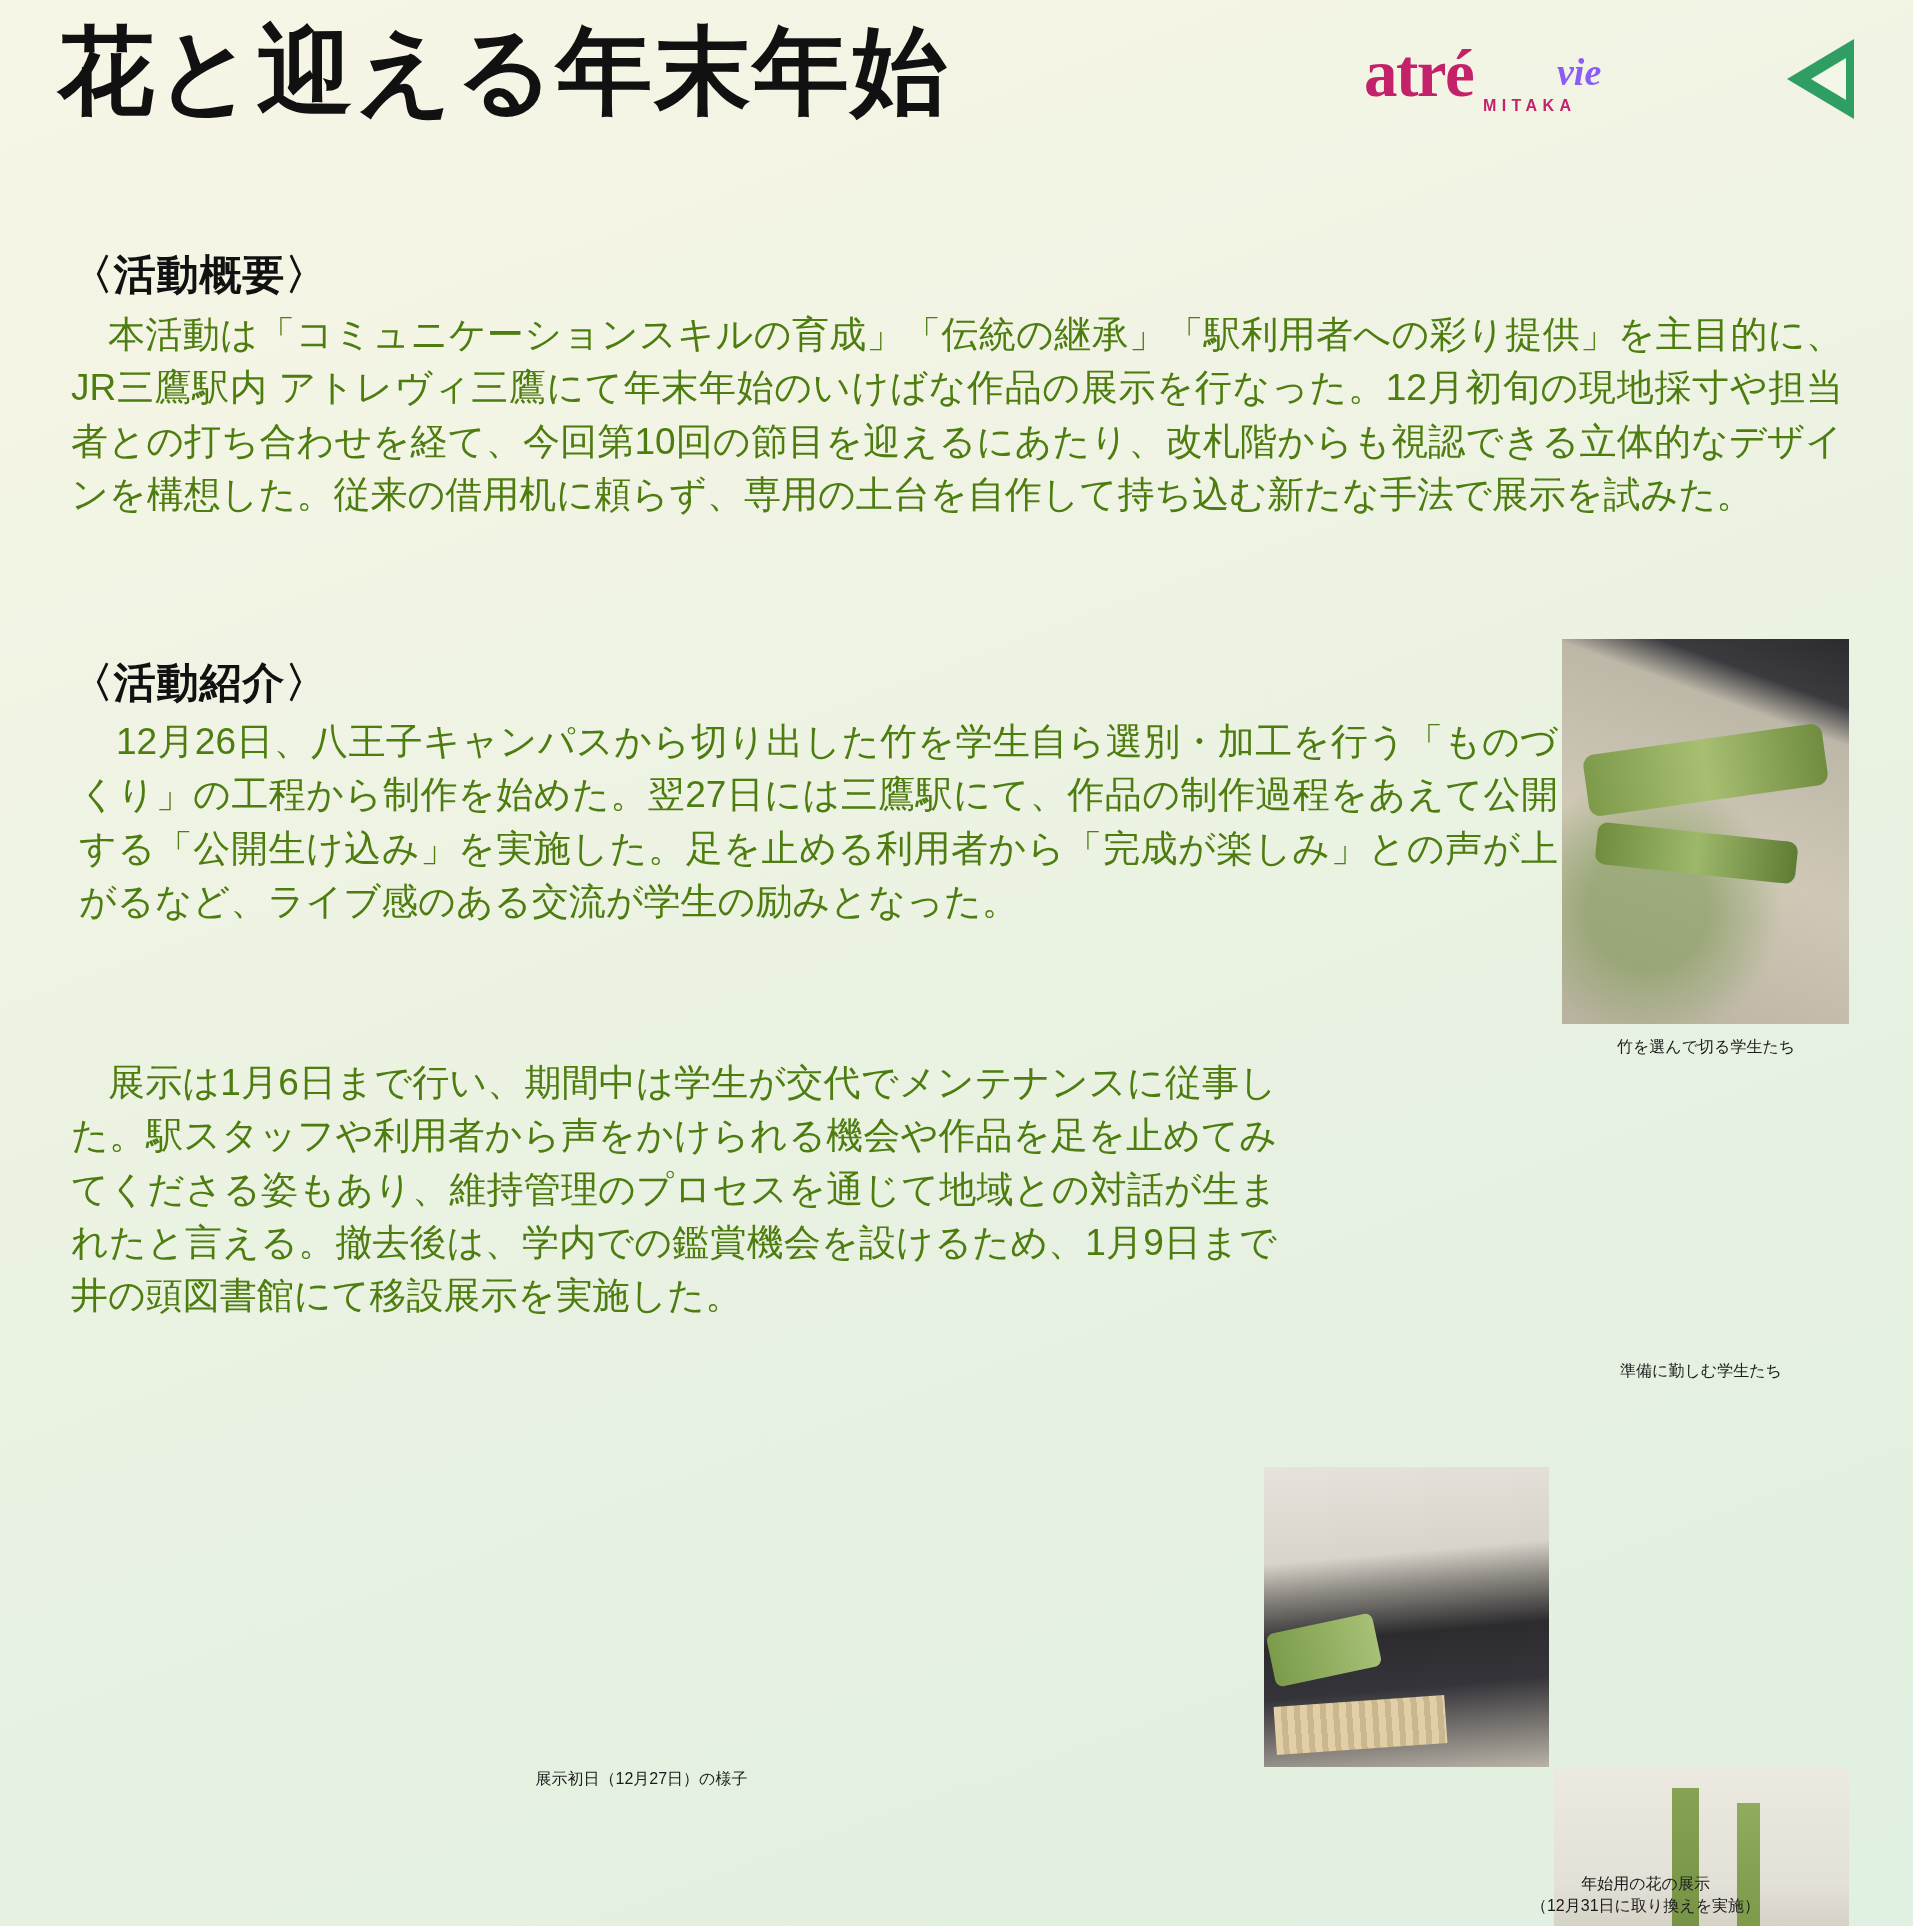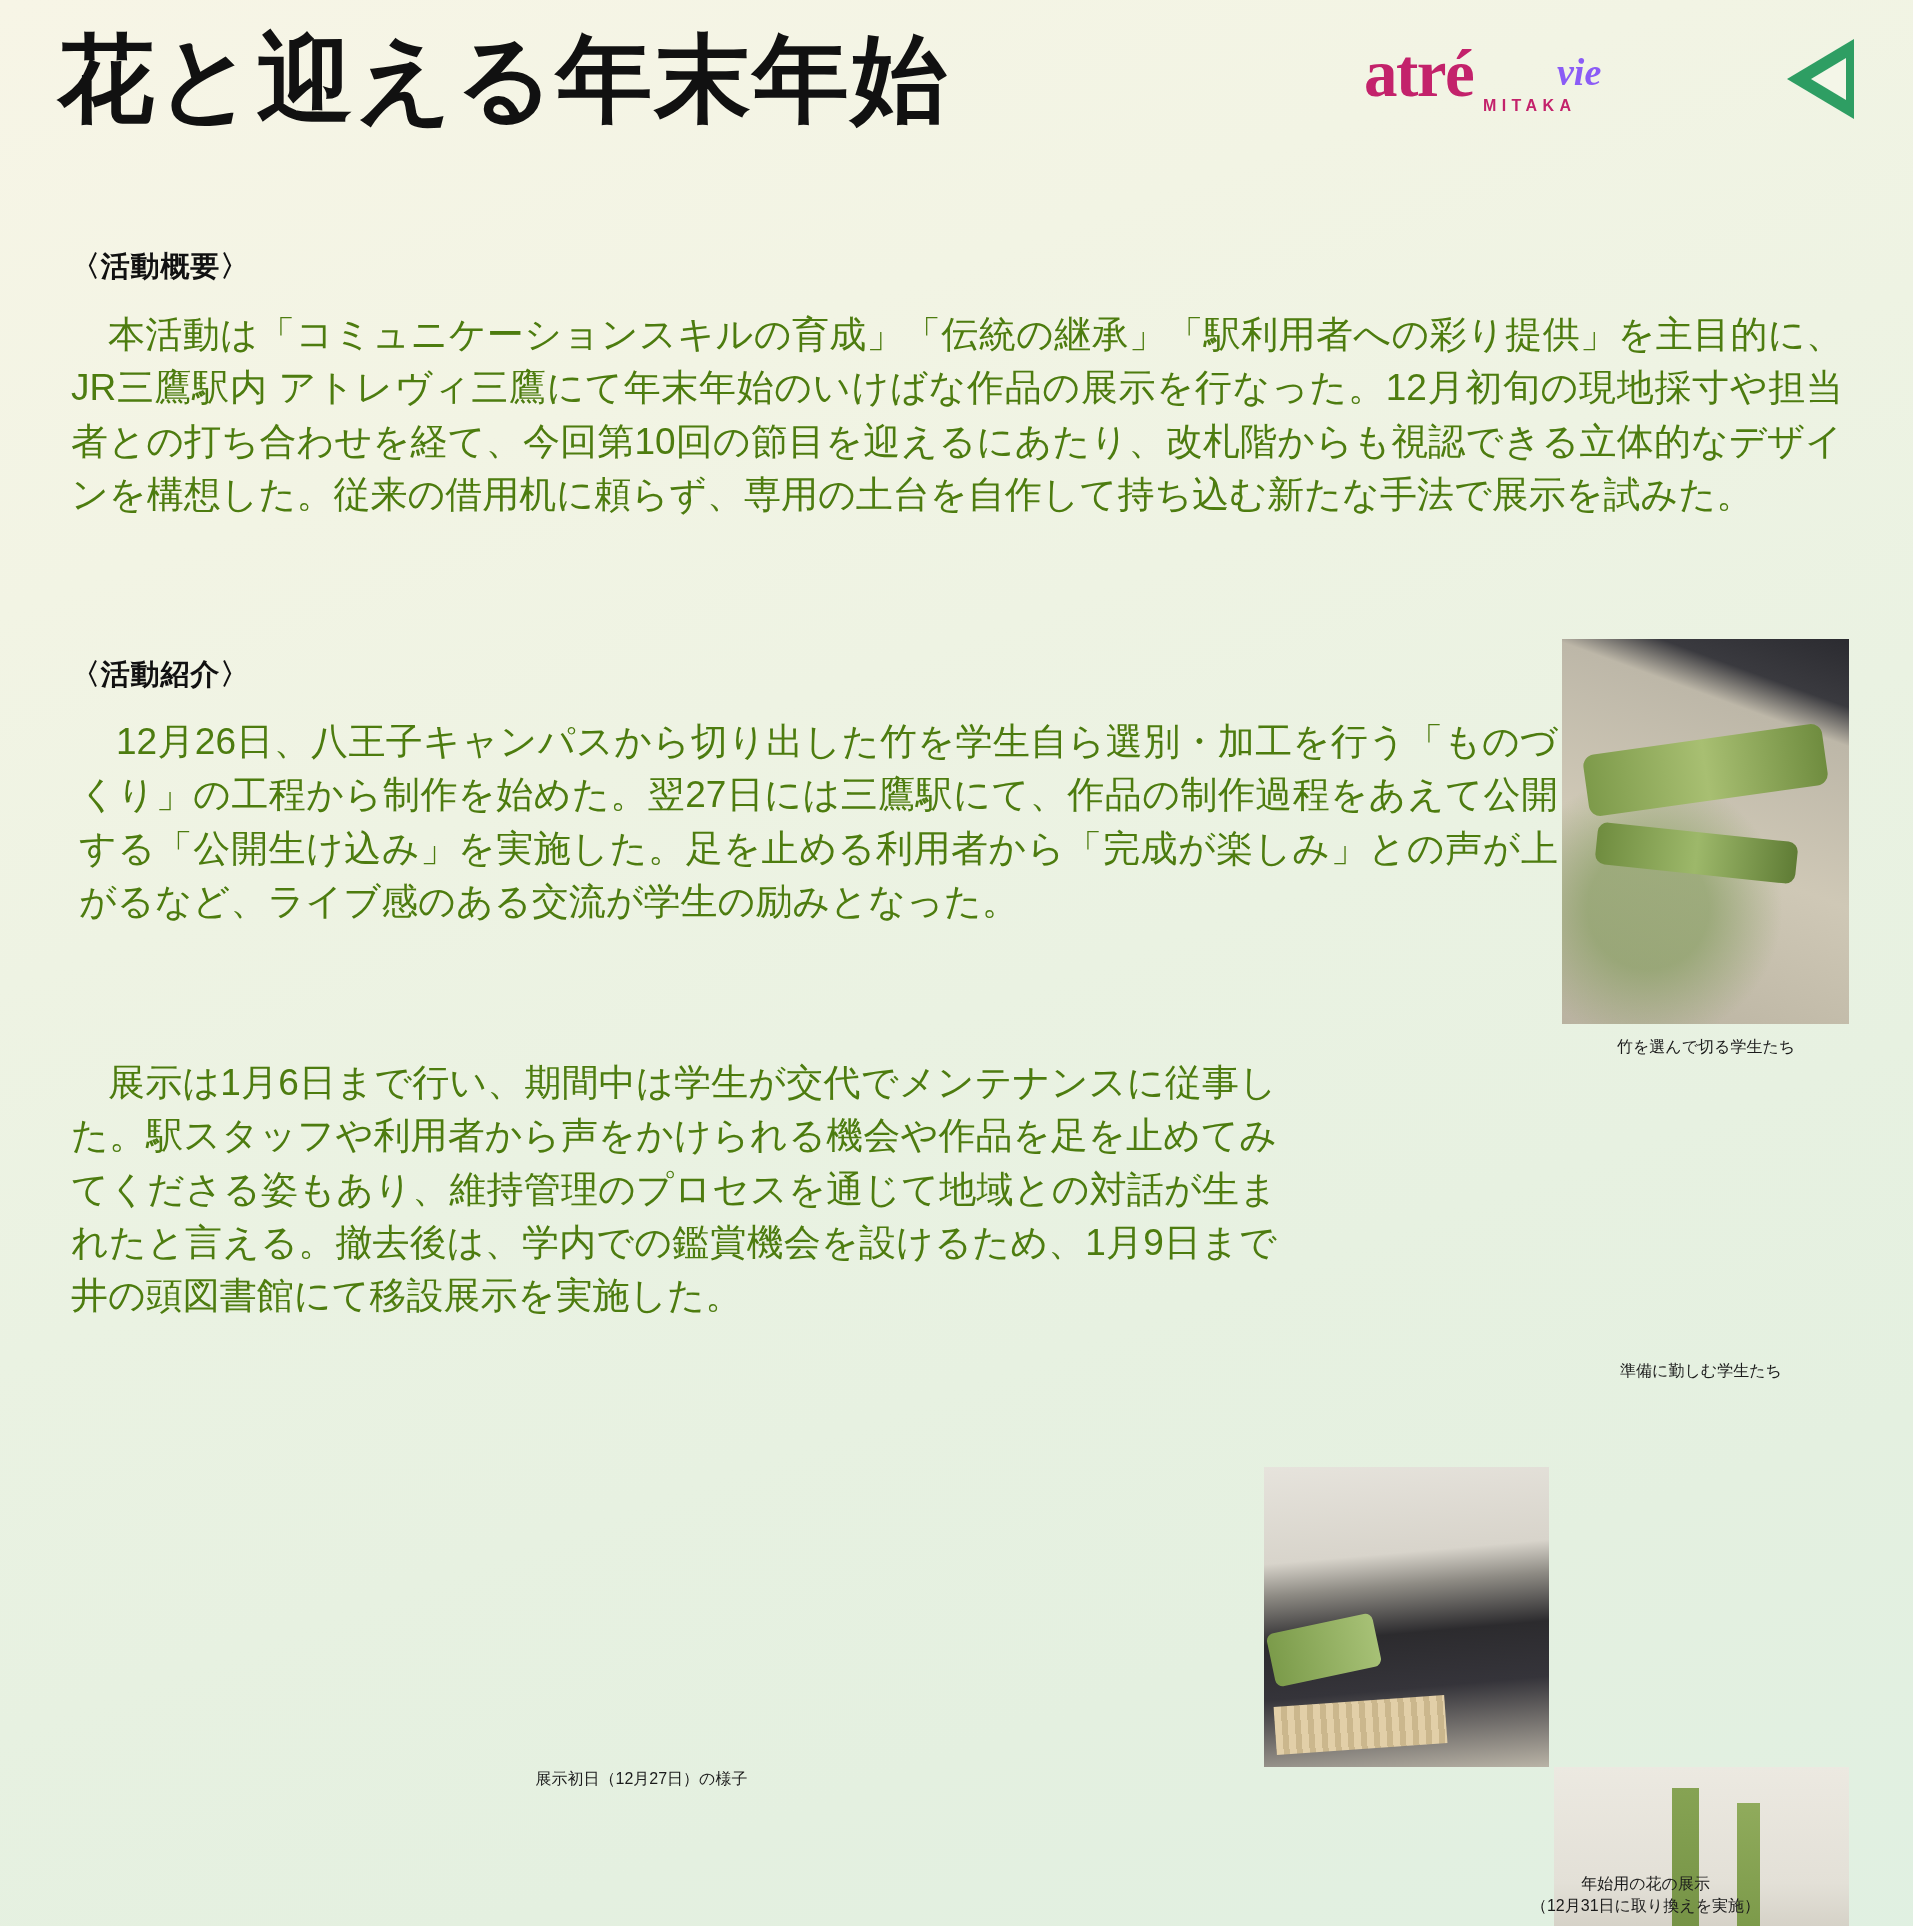--- a/index.html
+++ b/index.html
@@ -27,21 +27,20 @@
   .title {
     position: absolute;
     left: 58px;
     top: 23px;
     font-size: 96px;
     font-weight: 700;
     letter-spacing: 2.3px;
     line-height: 1;
     color: #111;
     white-space: nowrap;
-    margin-top: 8px;
   }
   .logo {
     position: absolute;
     left: 1364px;
     top: 35px;
     width: 366px;
     height: 89px;
   }
   .logo-atre {
     position: absolute;
@@ -89,21 +88,21 @@
     width: 0;
     height: 0;
     border-top: 21px solid transparent;
     border-bottom: 21px solid transparent;
     border-right: 35px solid #f4f6e8;
   }
 
   
   .sec-head {
     position: absolute;
-    font-size: 29px;
+    font-size: 42px;
     font-weight: 700;
     color: #111;
     letter-spacing: 0.8px;
     white-space: nowrap;
   }
 
   
   .para {
     position: absolute;
     font-size: 37px;

